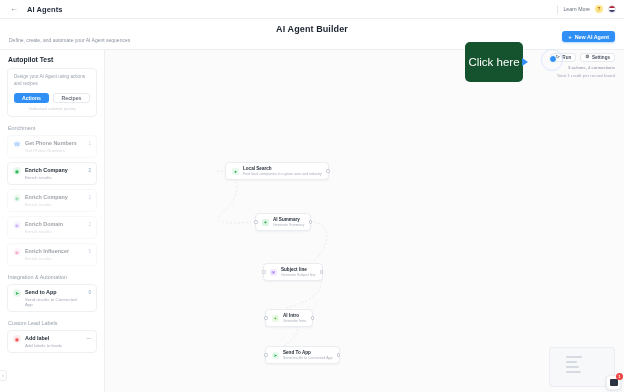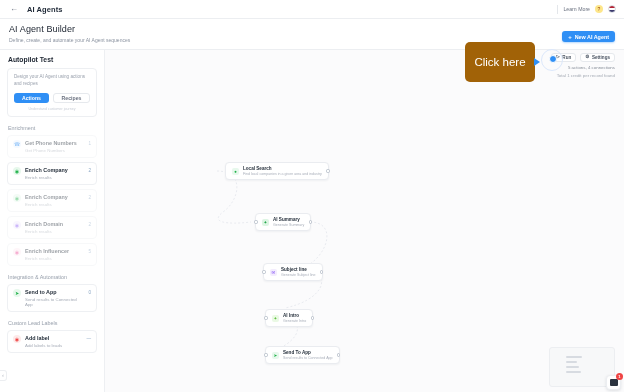--- a/index.html
+++ b/index.html
@@ -41,21 +41,21 @@
   .flag-ic {
     background: linear-gradient(180deg,#b22234 0 33%,#ffffff 33% 66%,#3c3b6e 66% 100%);
     border: .5px solid #d9dde2;
   }
 
   
   .pagehead {
     position: absolute; top: 19px; left: 0; width: 624px; height: 31px;
     background: #ffffff; border-bottom: 1px solid #eceef1; padding: 5px 9px 0 9px;
   }
-  .page-title { font-size: 9px; font-weight: normal; color: #1c2430; letter-spacing: .1px; }
+  .page-title { font-size: 9px; font-weight: bold; color: #1c2430; letter-spacing: .1px; text-align: center; }
   .page-sub { font-size: 5px; color: #8b93a0; margin-top: 2.5px; }
 
   
   .new-agent-btn {
     position: absolute; top: 31px; right: 9px;
     background: #2f8ff5; color: #ffffff; border-radius: 3px;
     height: 11px; padding: 0 6px;
     display: flex; align-items: center; gap: 3px;
     font-size: 5.4px; font-weight: bold; white-space: nowrap;
     box-shadow: 0 1px 2px rgba(47,143,245,.35);
@@ -156,21 +156,21 @@
   .tb-ic { font-size: 4.6px; line-height: 1; }
   .toolbar-meta {
     position: absolute; top: 13px; right: 9px; text-align: right;
   }
   .meta1 { font-size: 4.4px; color: #878e99; }
   .meta2 { font-size: 4.4px; color: #a4aab4; margin-top: 3px; }
 
   
   .callout {
     position: absolute; top: 42px; left: 465px;
-    width: 70px; height: 40px; background: #a16207; border-radius: 5px;
+    width: 58px; height: 40px; background: #14532d; border-radius: 5px;
     display: flex; align-items: center; justify-content: center;
     color: #ffffff; font-size: 11.5px; z-index: 30;
   }
   .callout:after {
     content: ""; position: absolute; right: -5px; top: 50%; margin-top: -4px;
     border-top: 4px solid transparent; border-bottom: 4px solid transparent;
     border-left: 6px solid #2f8ff5;
   }
   .focus-ring {
     position: absolute; top: 49px; left: 541px;

